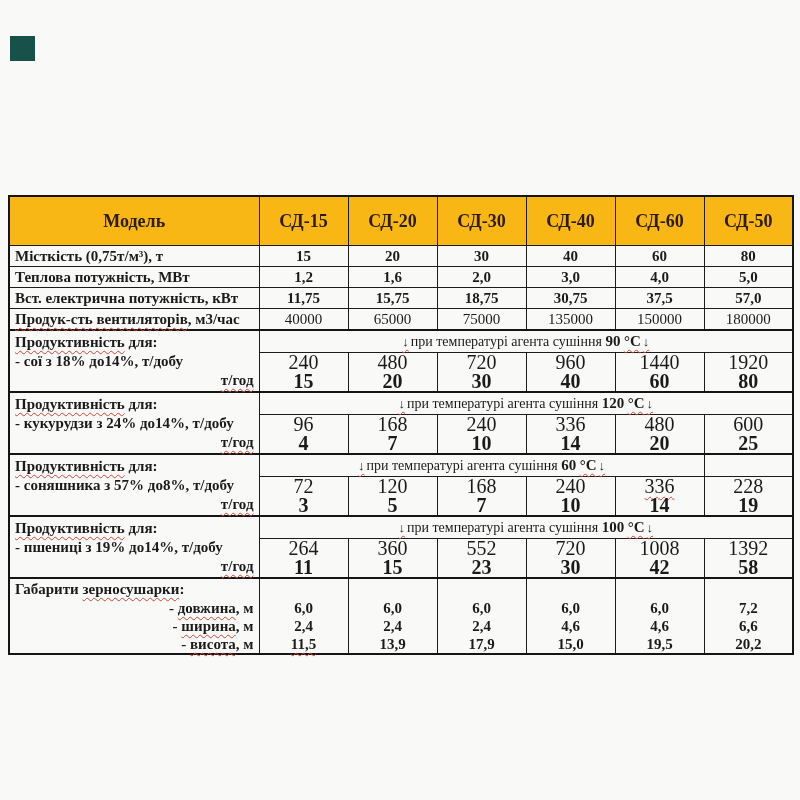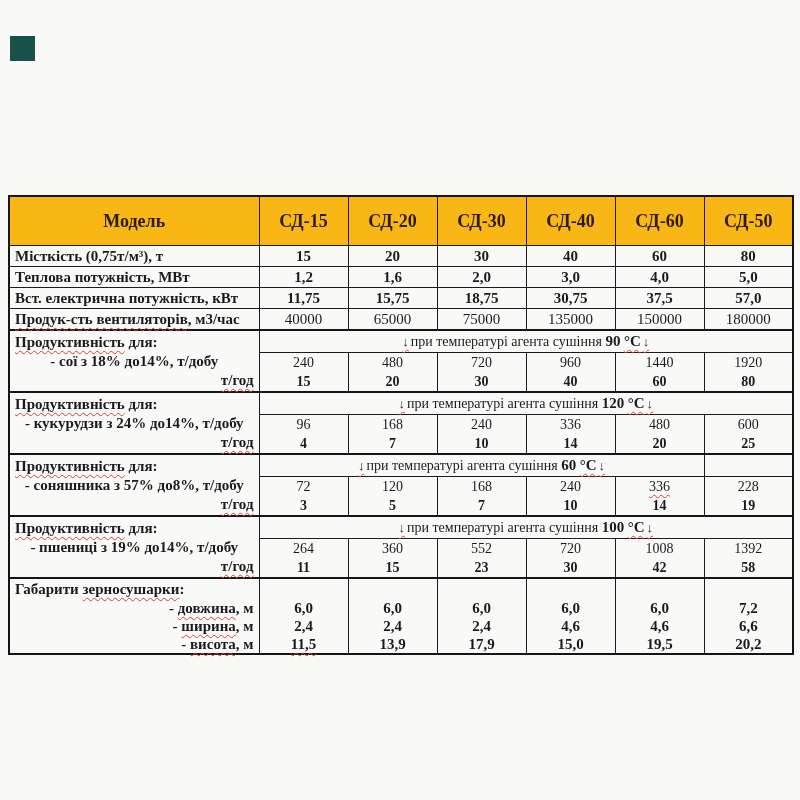--- a/index.html
+++ b/index.html
@@ -19,29 +19,29 @@
 
   .r-spec td{height:20px;font-size:15px;line-height:20px;}
   .r-spec .lbl{text-align:left;font-weight:bold;}
   .r-spec .val{text-align:center;font-weight:bold;}
   .r-spec.reg .val{font-weight:normal;}
 
   .sec-top td{border-top:2px solid #151515;margin-top:12px;}
 
   .plabel{font-size:15px;font-weight:bold;padding:1px 8px 1px 6px;}
   .pl1{text-align:left;line-height:20px;}
-  .pl2{text-align:center;line-height:19px;}
+  .pl2{text-align:left;line-height:19px;}
   .pl3{text-align:right;line-height:19px;}
 
   .temp{font-size:14px;text-align:center;height:20px;line-height:20px;font-weight:normal;}
   .temp b{font-size:15px;}
   .arrow{font-size:13px;padding:0 2px;}
   .temp-empty{height:20px;}
 
-  .vcell{text-align:center;font-size:14px;padding:1px 4px;margin-left:44px;}
+  .vcell{text-align:center;font-size:20px;padding:1px 4px;margin-left:44px;}
   .vcell .daily{font-weight:normal;line-height:19px;}
   .vcell .hourly{font-weight:bold;line-height:19px;}
 
   .dlabel{font-size:15px;font-weight:bold;padding:2px 8px 2px 6px;vertical-align:top;}
   .dl1{text-align:left;line-height:20px;}
   .dl2{text-align:right;line-height:18px;}
   .dcell{text-align:center;font-size:15px;font-weight:bold;vertical-align:top;padding:2px 4px;}
   .dspacer{height:20px;}
   .dval{line-height:18px;}
 

